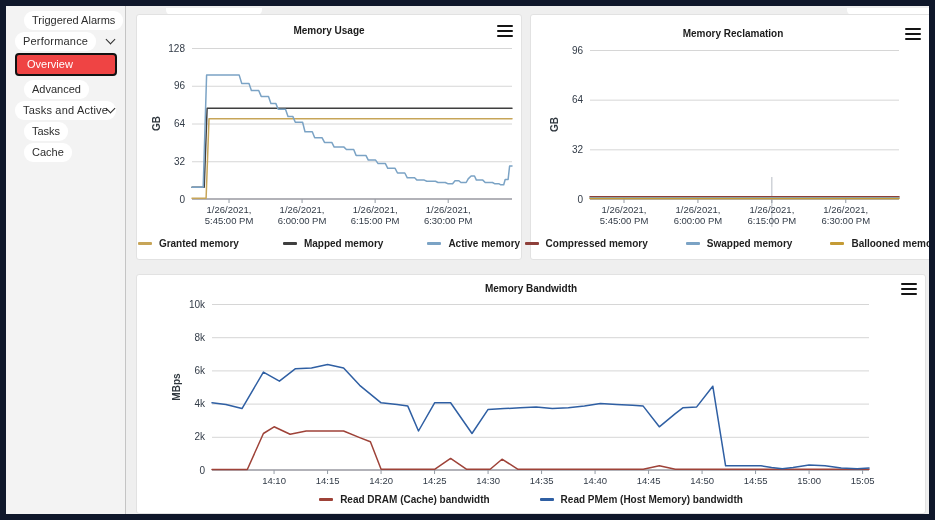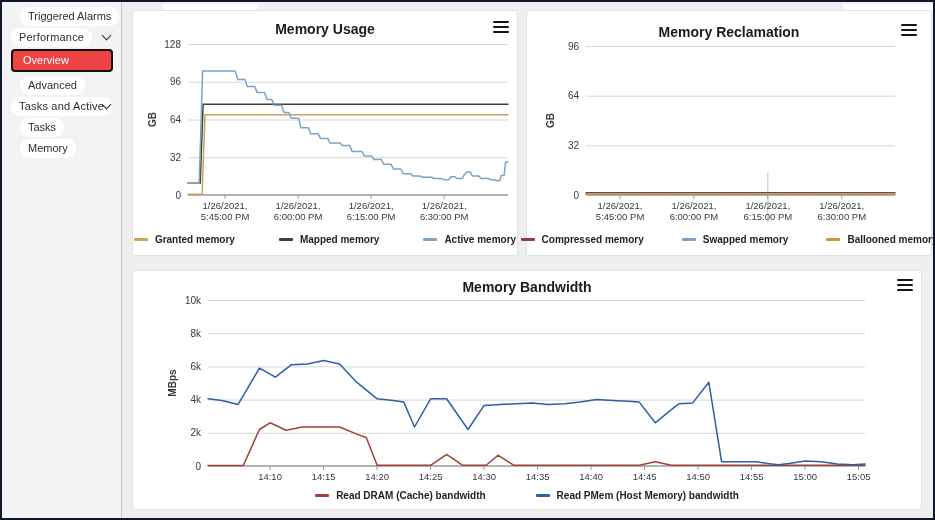--- a/index.html
+++ b/index.html
@@ -1,16 +1,16 @@
 <!DOCTYPE html>
 <html><head>
 <meta charset="utf-8">
 <style>
   html,body{margin:0;padding:0;background:#e9e9e9;font-family:"Liberation Sans",sans-serif;}
-  .page{position:relative;width:935px;height:520px;background:#efefef;border:2px solid #0f172a;box-sizing:border-box;overflow:hidden;}
+  .page{position:relative;width:935px;height:520px;background:#efefef;border:6px solid #0f172a;box-sizing:border-box;overflow:hidden;}
 
   
   .sidebar{position:absolute;left:0;top:0;bottom:0;width:120px;background:#f3f3f3;border-right:1px solid #c4c4c4;box-sizing:border-box;padding-top:5px;}
   .side-item{position:relative;font-size:11px;color:#2d2d2d;margin-bottom:2px;height:19px;line-height:15px;cursor:pointer;}
   .side-item .side-label{background:#ffffff;border-radius:9px;padding:2px 8px;display:inline-block;white-space:nowrap;}
   .side-item.ind1{margin-left:9px;}
   .side-item.ind2{margin-left:18px;}
   .side-item.bold .side-label{font-weight:normal;letter-spacing:.2px;}
   .side-item.selected .side-label{background:#ef4444;color:#fff;border:2px solid #121212;border-radius:4px;padding:2px 10px;min-width:78px;}
   .side-item.selected{height:23px;margin-top:1px;margin-bottom:4px;}
@@ -19,21 +19,21 @@
   
   .strip{position:absolute;top:2px;height:7px;background:#fff;border-radius:0 0 5px 5px;}
   .stripA{left:160px;width:96px;}
   .stripB{left:841px;width:92px;}
 
   
   .card{position:absolute;background:#ffffff;border:1px solid #e2e2e2;border-radius:3px;box-sizing:border-box;}
   #card0{left:130px;top:8px;width:386px;height:246px;}
   #card1{left:524px;top:8px;width:406px;height:246px;}
   #card2{left:130px;top:268px;width:790px;height:240px;}
-  .card-title{position:absolute;left:0;right:0;text-align:center;font-size:14px;font-weight:600;color:#1b1b1b;}
+  .card-title{position:absolute;left:0;right:0;text-align:center;font-size:10px;font-weight:600;color:#1b1b1b;}
   #card0 .card-title{top:10px;}
   #card1 .card-title{top:13px;}
   #card2 .card-title{top:8px;}
   .menu-btn{position:absolute;width:16px;height:12px;cursor:pointer;display:flex;flex-direction:column;justify-content:space-between;background:none;border:none;padding:0;}
   .menu-btn i{display:block;height:2.4px;background:#151515;border-radius:1px;}
   #card0 .menu-btn{top:10px;right:8px;}
   #card1 .menu-btn{top:13px;right:14px;}
   #card2 .menu-btn{top:8px;right:8px;}
   .plot-wrap{position:absolute;left:0;top:0;width:100%;height:100%;}
   .plot-wrap svg{display:block;}
@@ -50,21 +50,21 @@
 
 <div class="page">
 
   <nav class="sidebar">
     <div class="side-item ind2"><span class="side-label">Triggered Alarms</span></div>
     <div class="side-item ind1 bold"><span class="side-label">Performance</span><span class="chev"></span></div>
     <div class="side-item ind1 selected"><span class="side-label">Overview</span></div>
     <div class="side-item ind2"><span class="side-label">Advanced</span></div>
     <div class="side-item ind1 bold"><span class="side-label">Tasks and Active</span><span class="chev"></span></div>
     <div class="side-item ind2"><span class="side-label">Tasks</span></div>
-    <div class="side-item ind2"><span class="side-label">Memory</span></div>
+    <div class="side-item ind2"><span class="side-label">Cache</span></div>
   </nav>
 
   <div class="strip stripA"></div>
   <div class="strip stripB"></div>
 
   <section class="card" id="card0">
     <div class="card-title">Memory Usage</div>
     <button class="menu-btn">
         <i></i>
         <i></i>

